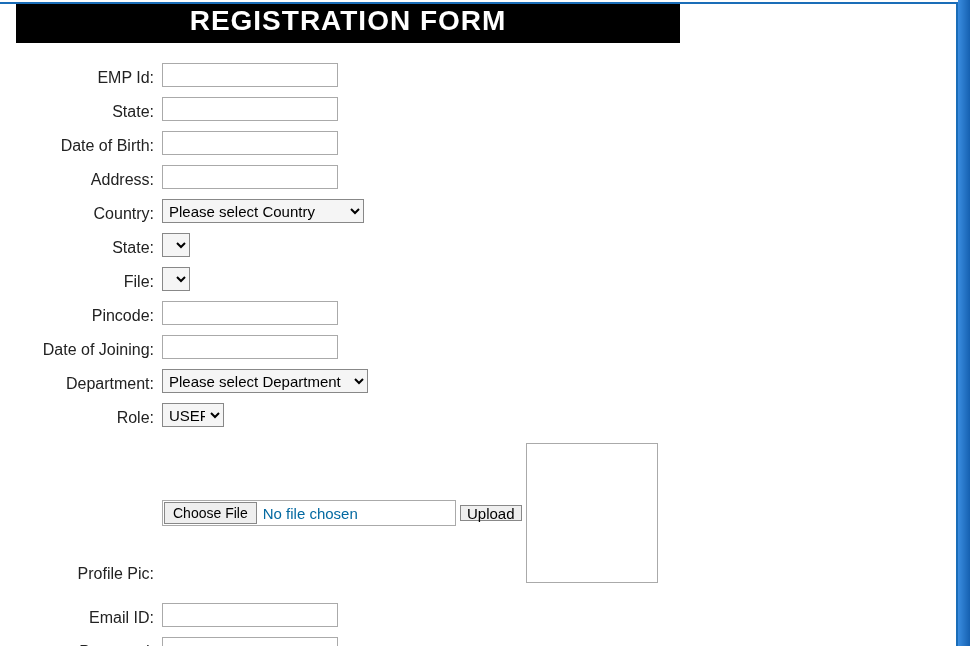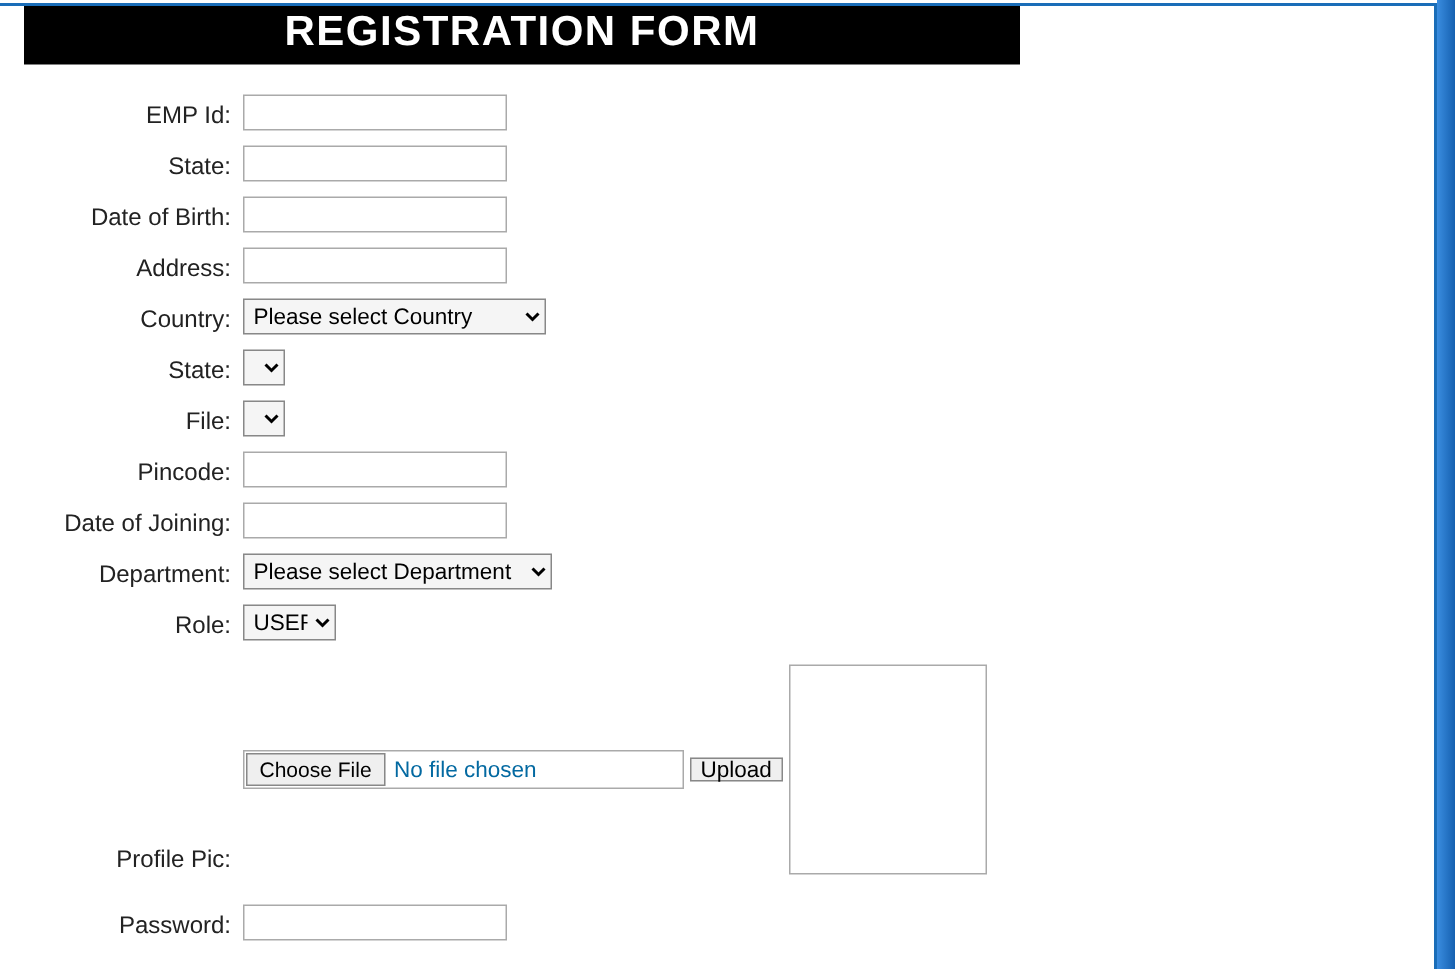--- a/index.html
+++ b/index.html
@@ -249,20 +249,26 @@
           <div class="choose-btn">Choose File</div>
           <div class="file-status">No file chosen</div>
         </div>
         <button class="upload-btn">Upload</button>
         <div class="preview-box"></div>
       </div>
     </div>
 
     <div class="gap-before-email"></div>
 
+    <div class="row">
+      <div class="label">Email ID:</div>
+      <div class="field">
+          <input type="text" value="" style="">
+        </div>
+    </div>
 
     <div class="row">
       <div class="label">Password:</div>
       <div class="field">
           <input type="password" value="" style="">
         </div>
     </div>
 
   </div>
 </div>

